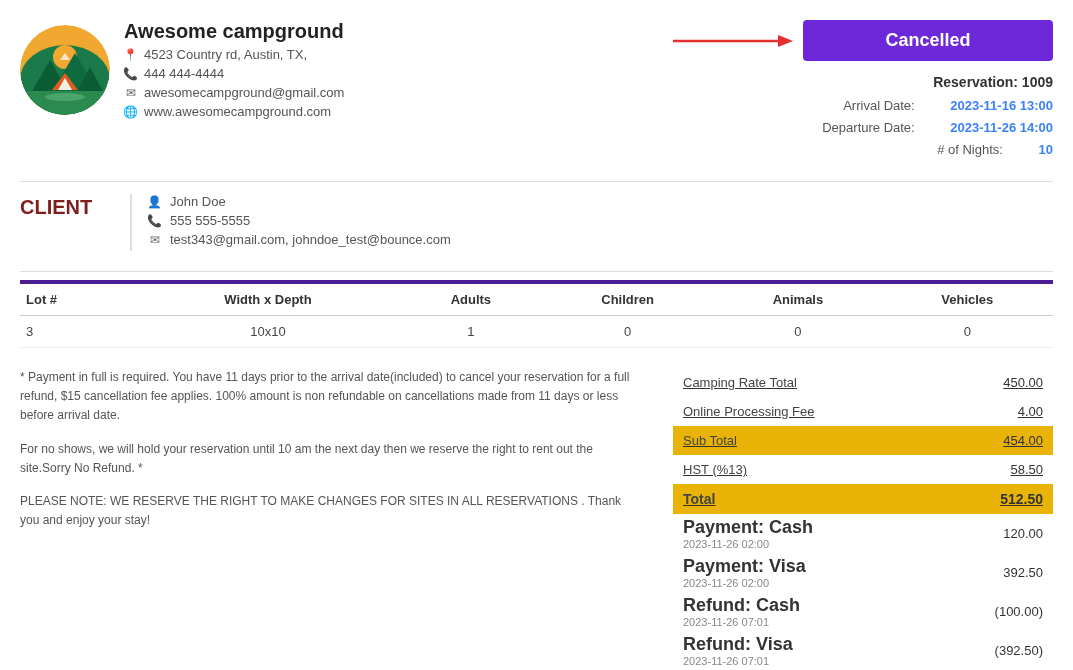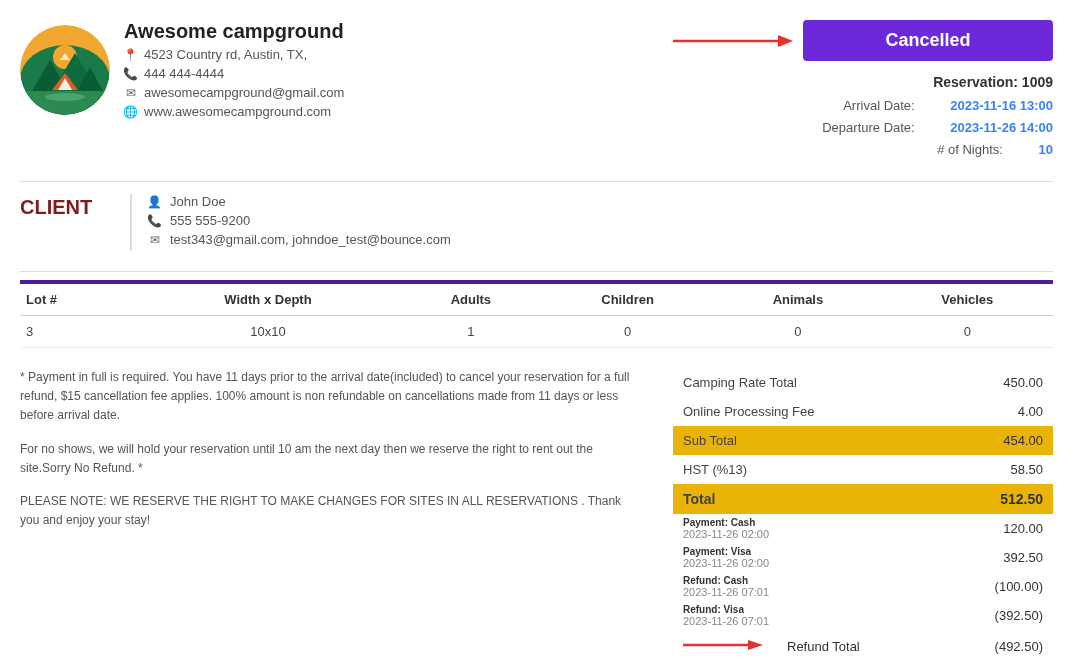--- a/index.html
+++ b/index.html
@@ -220,20 +220,21 @@
       min-width: 380px;
     }
 
     .pricing-row {
       display: flex;
       justify-content: space-between;
       align-items: center;
       padding: 7px 10px;
       font-size: 13px;
       color: #333;
+      text-decoration: underline;
     }
 
     .pricing-row.shaded {
       background: #eab308;
     }
 
     .pricing-row .label {
       color: #444;
     }
 
@@ -255,21 +256,21 @@
       padding: 3px 10px;
       font-size: 12px;
     }
 
     .payment-row .pay-info {
       text-align: left;
     }
 
     .payment-row .pay-name {
       font-weight: bold;
-      font-size: 10px;
+      font-size: 18px;
       color: #333;
     }
 
     .payment-row .pay-date {
       font-size: 11px;
       color: #888;
     }
 
     .payment-row .pay-amount {
       font-size: 13px;
@@ -384,21 +385,21 @@
 
 <div class="client-section">
   <div class="client-label">CLIENT</div>
   <div class="client-border-left">
     <div class="client-info-row">
       <span class="icon-small">👤</span>
       <span>John Doe</span>
     </div>
     <div class="client-info-row">
       <span class="icon-small">📞</span>
-      <span>555 555-9200</span>
+      <span>555 555-5555</span>
     </div>
     <div class="client-info-row">
       <span class="icon-small">✉</span>
       <span>test343@gmail.com, johndoe_test@bounce.com</span>
     </div>
   </div>
 </div>
 
 <hr class="divider">
 

